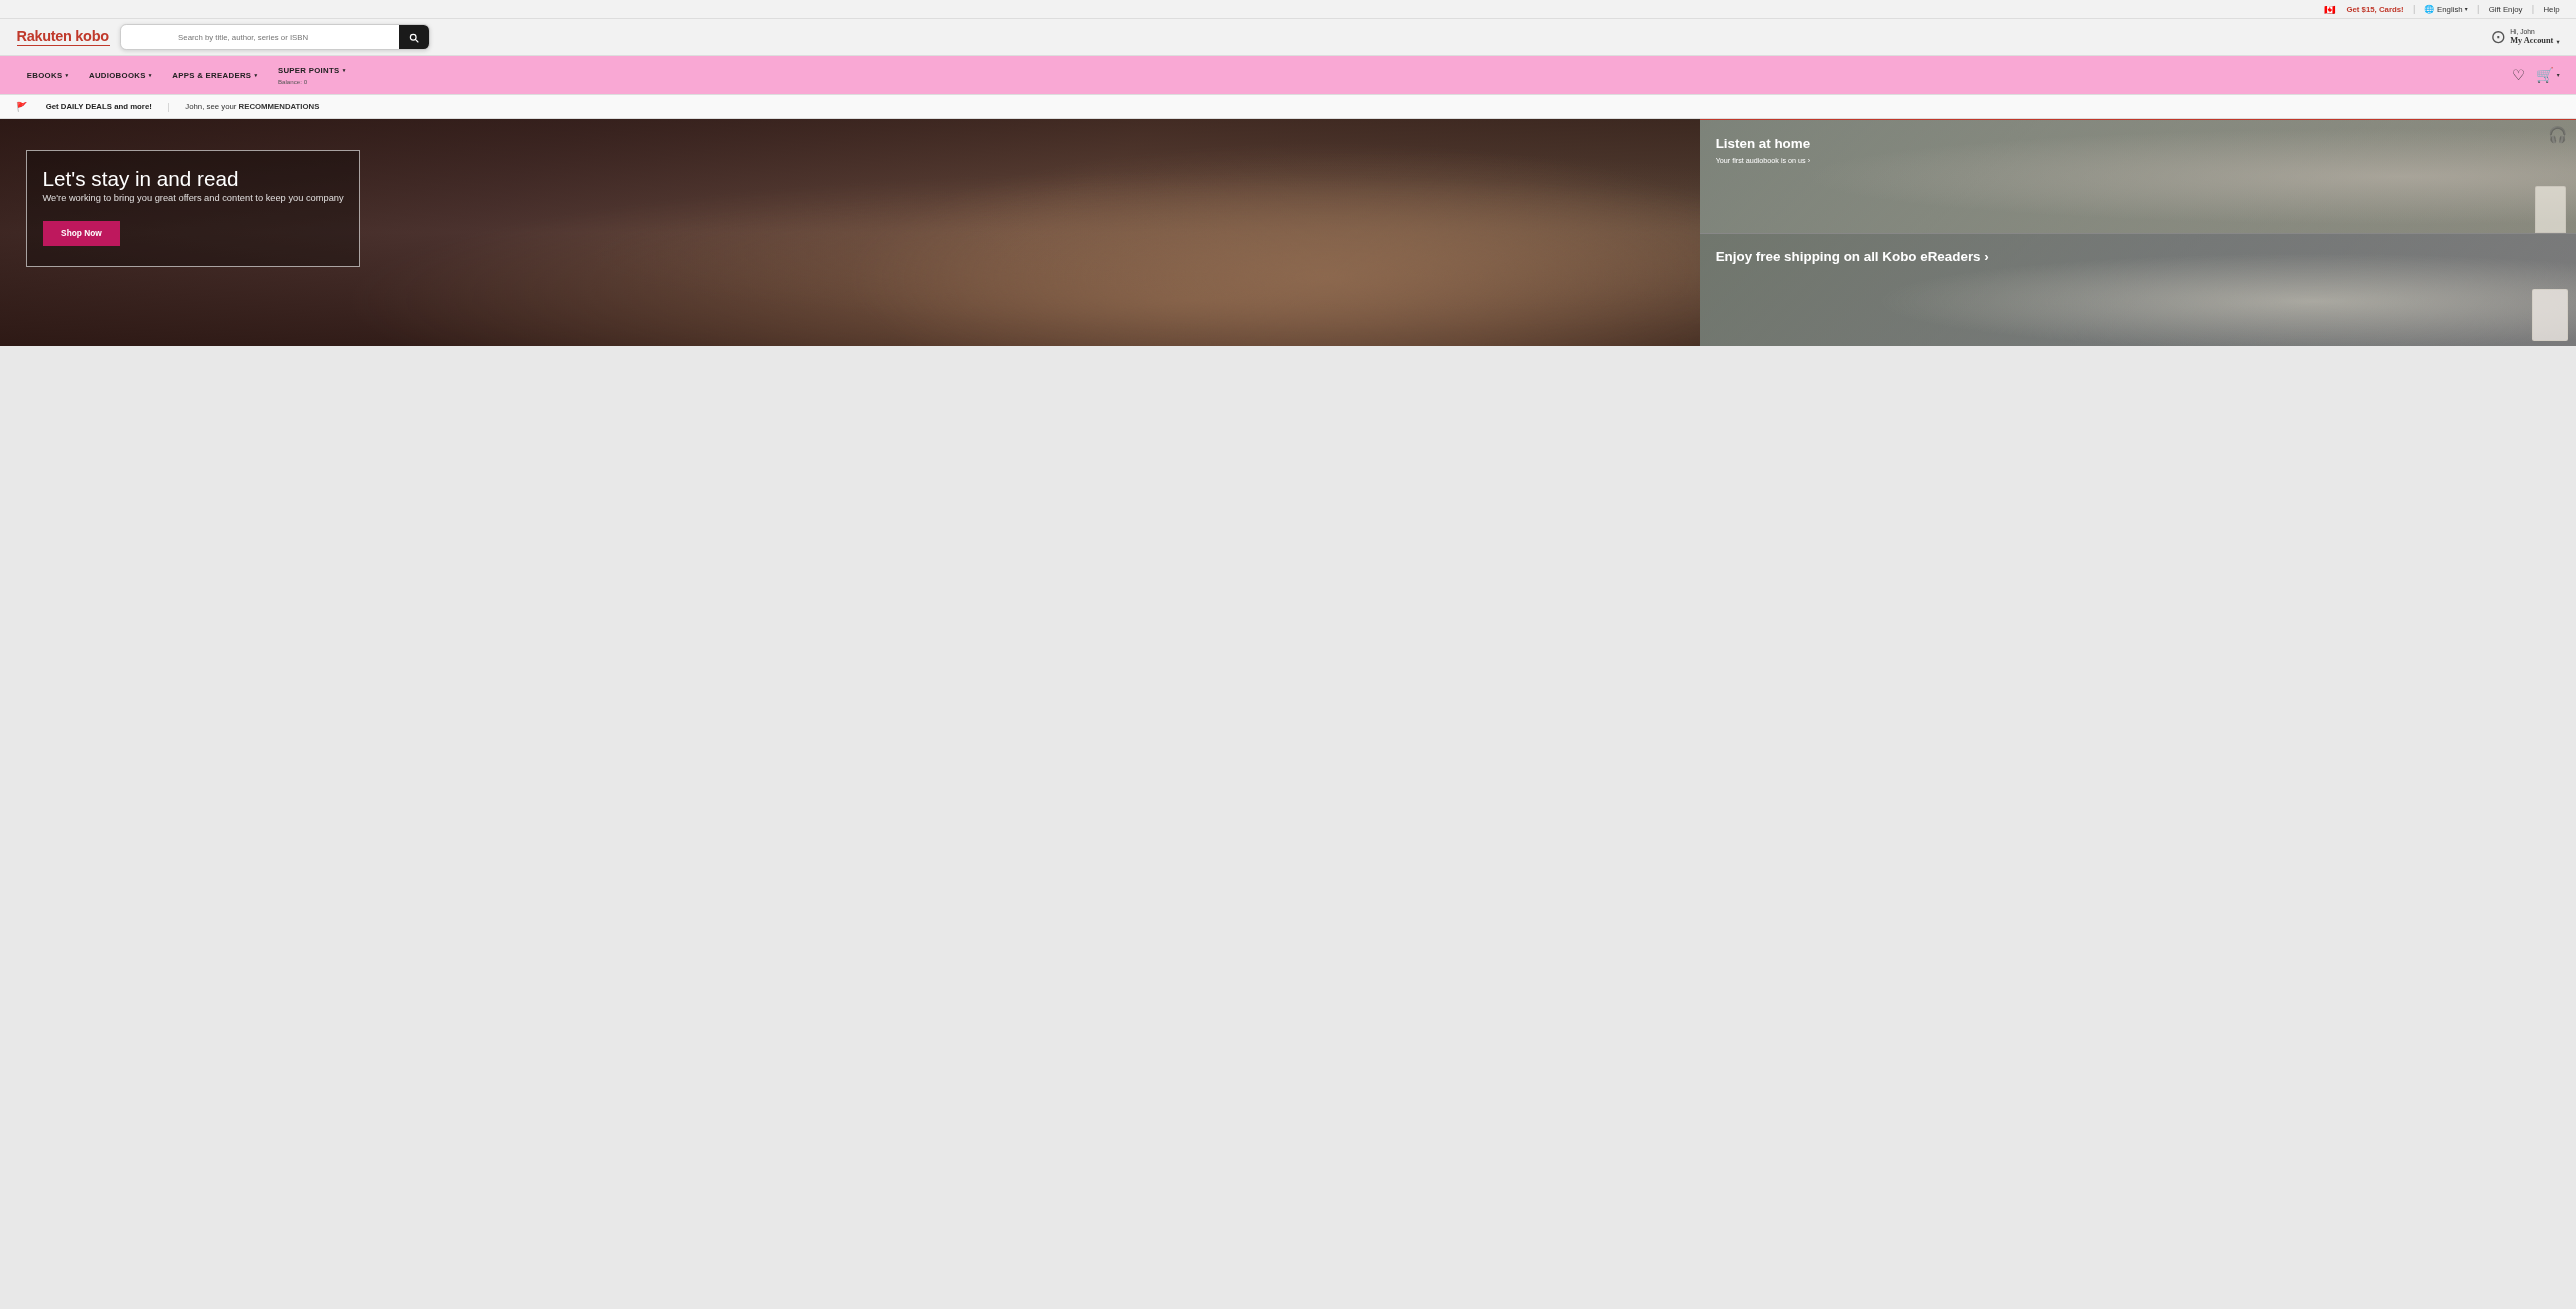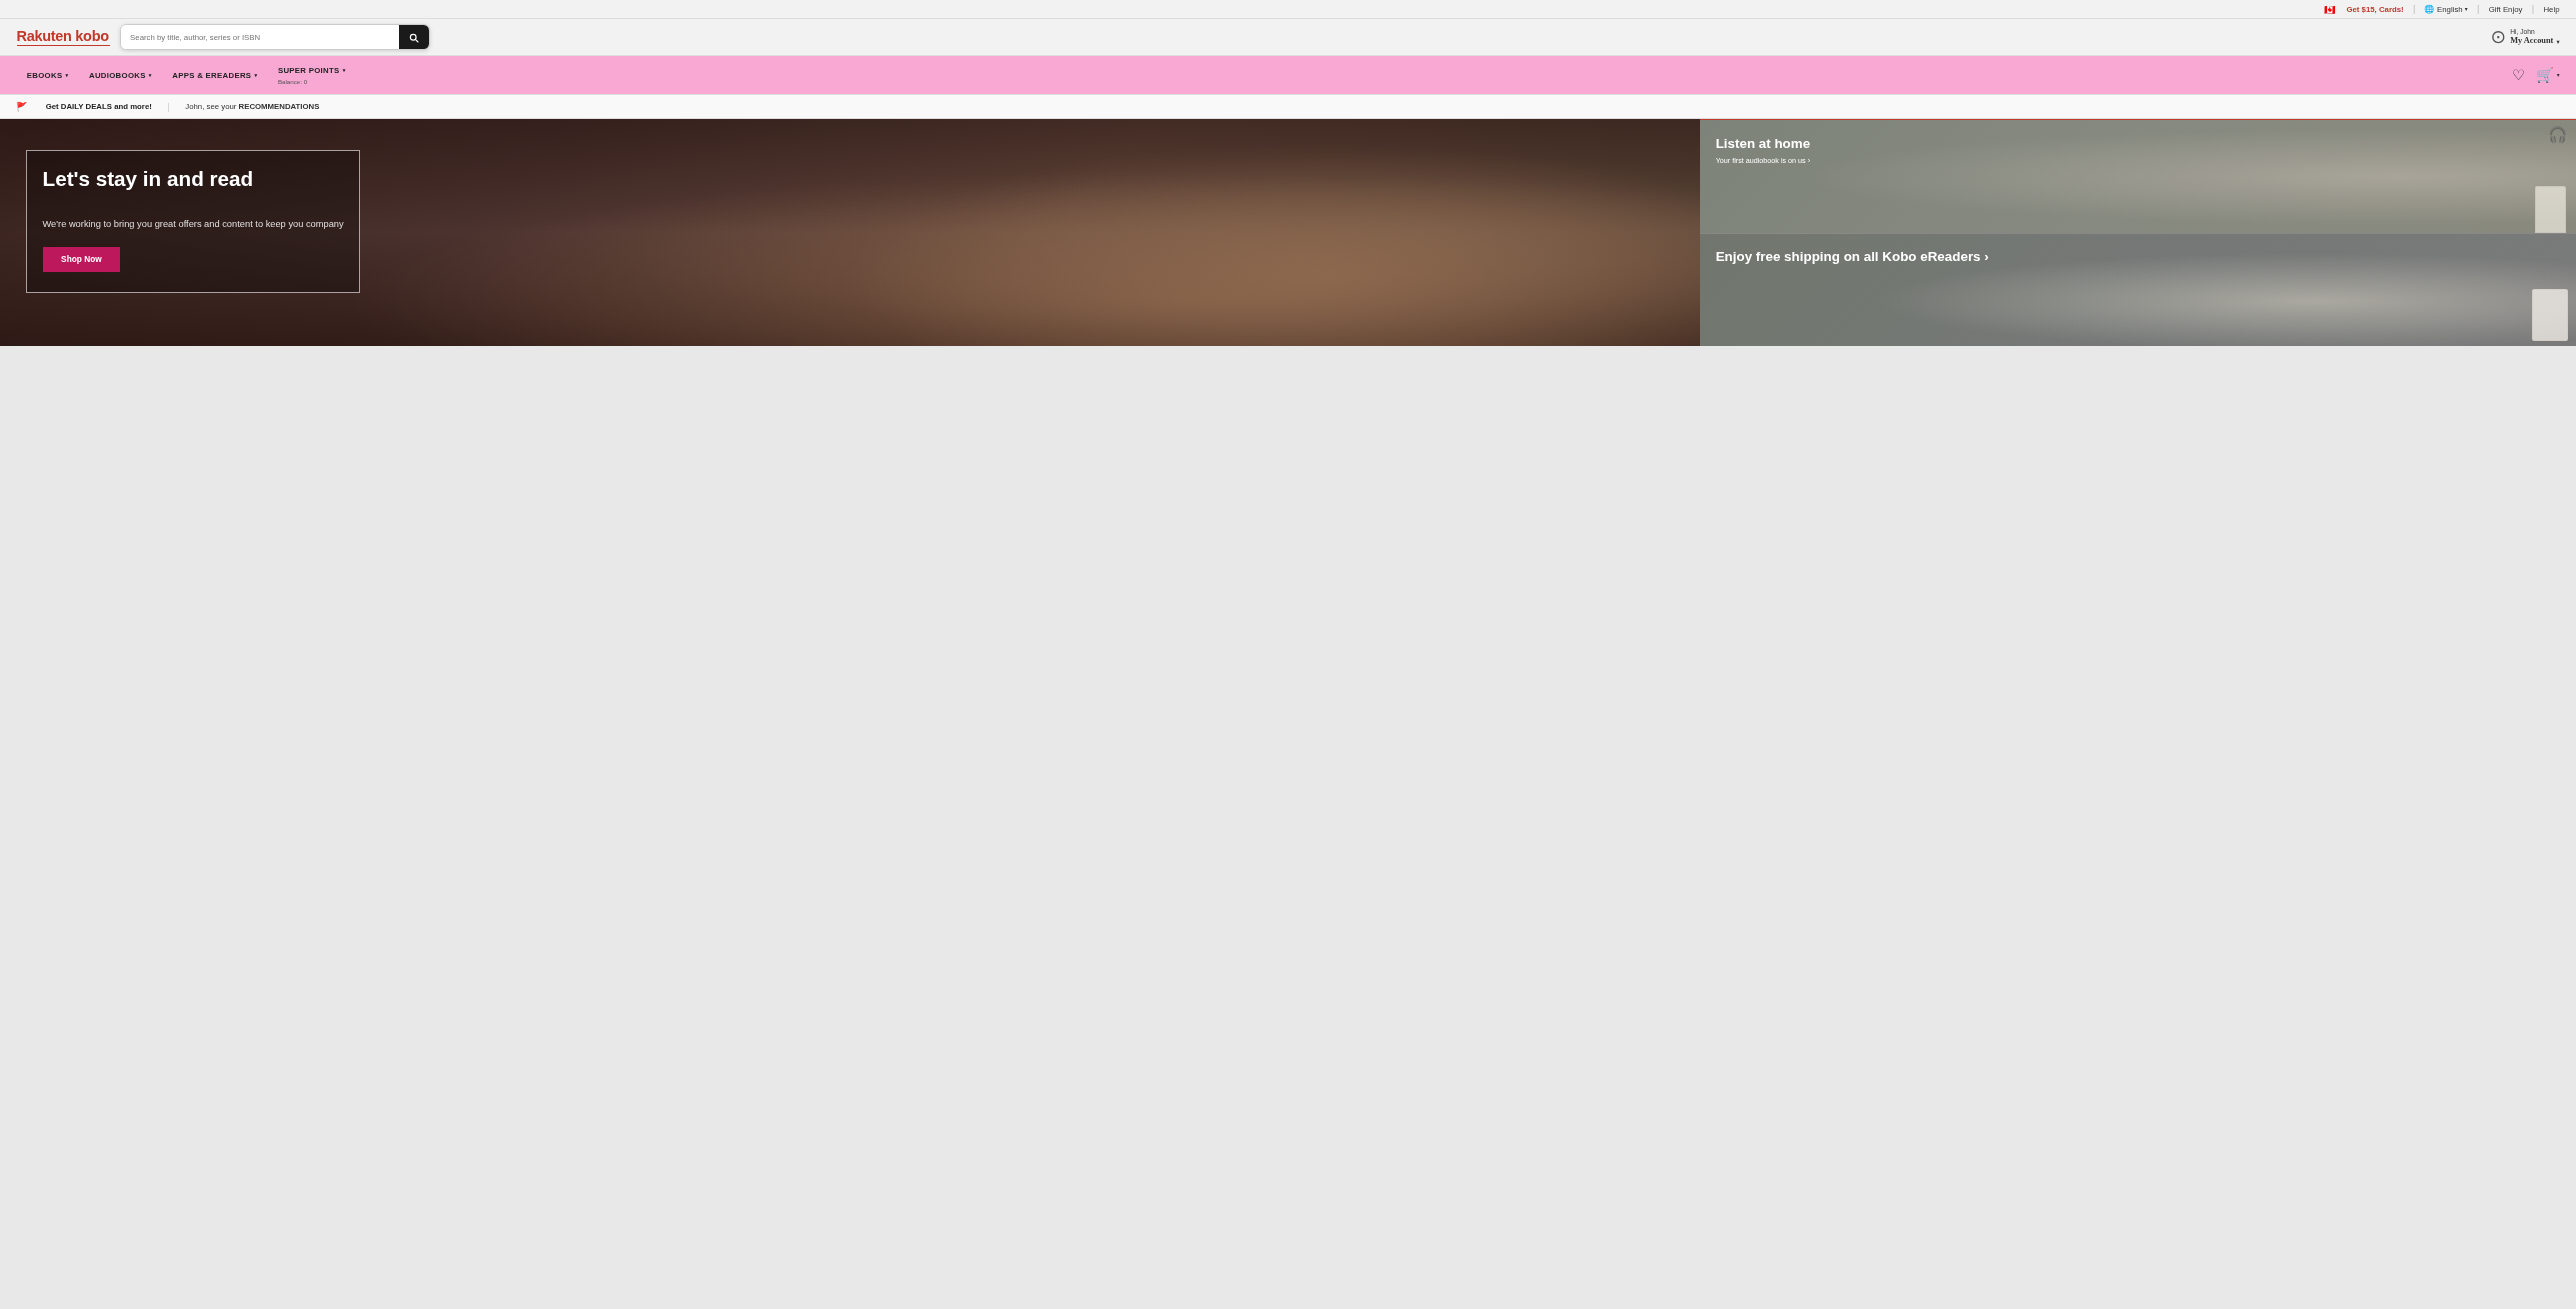--- a/index.html
+++ b/index.html
@@ -59,21 +59,21 @@
       flex: 1;
       display: flex;
       background: white;
       border-radius: 6.2px;
       border: 0.5px solid #ccc;
       overflow: hidden;
       box-shadow: 0 1px 4.1px rgba(0,0,0,0.15);
       max-width: 310px;
     }
     .search-input {
-      flex: 1; padding: 7.2px 9.3px; border: none; outline: none; font-size: 7.8px; color: #888; background: white;
+      flex: 1; padding: 7.2px 9.3px; border: none; outline: none; font-size: 7.8px; color: #888; background: white; margin-left: 48px;
     }
     .search-btn {
       background: #1a1a1a; border: none; padding: 6.2px 9.3px; cursor: pointer; display: flex; align-items: center; justify-content: center;
     }
     .search-btn svg { width: 11.4px; height: 11.4px; fill: white; }
 
     .header-right {
       display: flex; align-items: center; gap: 10.3px; margin-left: auto;
     }
     .account-btn {
@@ -145,21 +145,21 @@
       opacity: 0.9;
     }
     .hero-content {
       position: absolute; left: 26px; top: 31px; right: 103px;
     }
     .hero-box {
       border: 1.6px solid rgba(255,255,255,0.6); padding: 15.5px 15.5px 20.7px 15.5px;
       display: inline-block; background: rgba(0,0,0,0.3);
     }
     .hero-title {
-      font-size: 20.7px; font-weight: bold; color: white; line-height: 1.2; margin-bottom: 26px;
+      font-size: 20.7px; font-weight: normal; color: white; line-height: 1.2; margin-bottom: 0;
     }
     .hero-subtitle {
       font-size: 9.3px; color: rgba(255,255,255,0.85); line-height: 1.5; margin-bottom: 15.5px;
     }
     .hero-btn {
       background: #be185d; color: white; border: none; padding: 7.2px 18.6px;
       font-size: 8.3px; font-weight: bold; cursor: pointer; border-radius: 0;
     }
 
     

